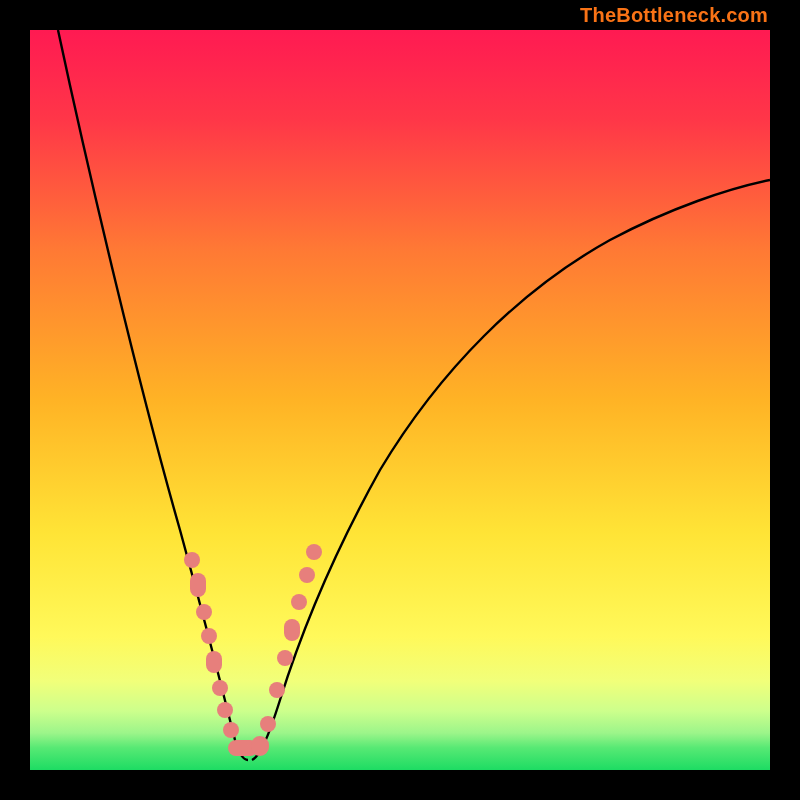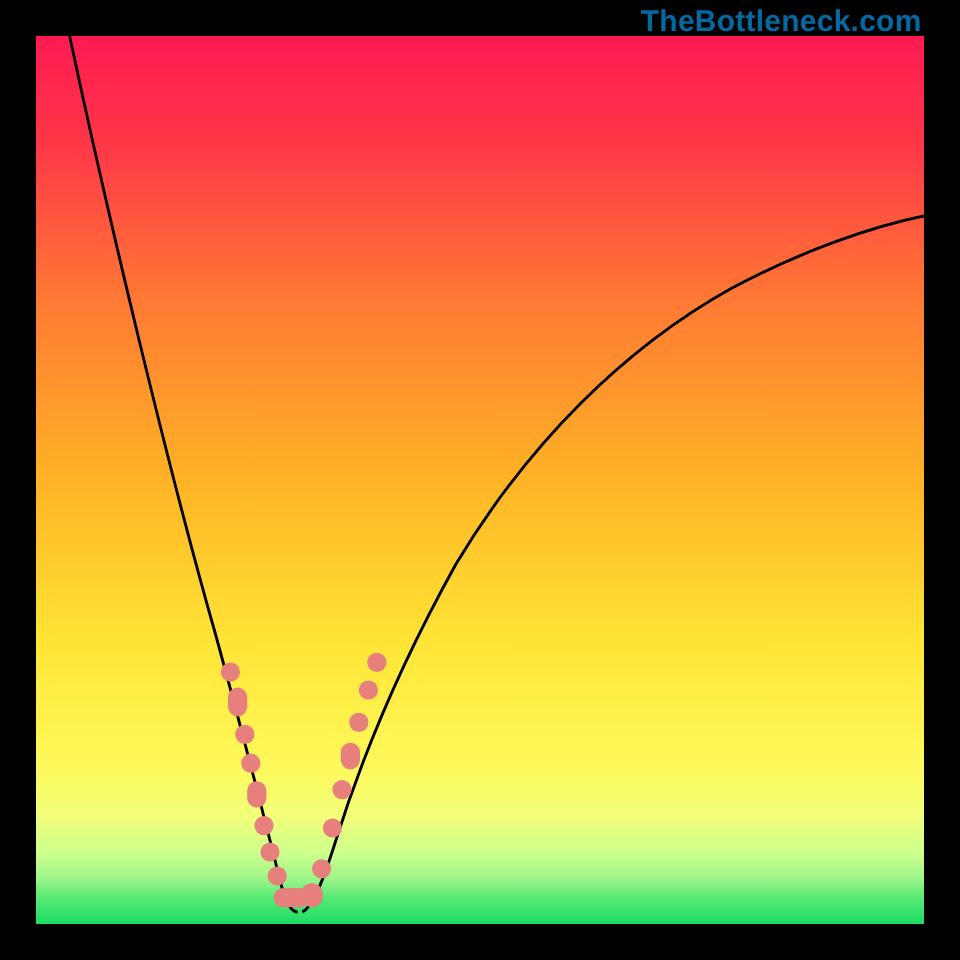--- a/index.html
+++ b/index.html
@@ -20,23 +20,23 @@
   }
   .gradient-bg {
     position: absolute;
     inset: 0;
   }
   .watermark {
     position: absolute;
     top: 4px;
     right: 32px;
     font-family: Arial, Helvetica, sans-serif;
-    font-size: 25px;
+    font-size: 20px;
     font-weight: 600;
-    color: #0369a1;
+    color: #f97316;
     letter-spacing: 0.2px;
     text-align: right;
   }
   svg.curves {
     position: absolute;
     inset: 0;
   }
   .dot {
     position: absolute;
     width: 16px;

